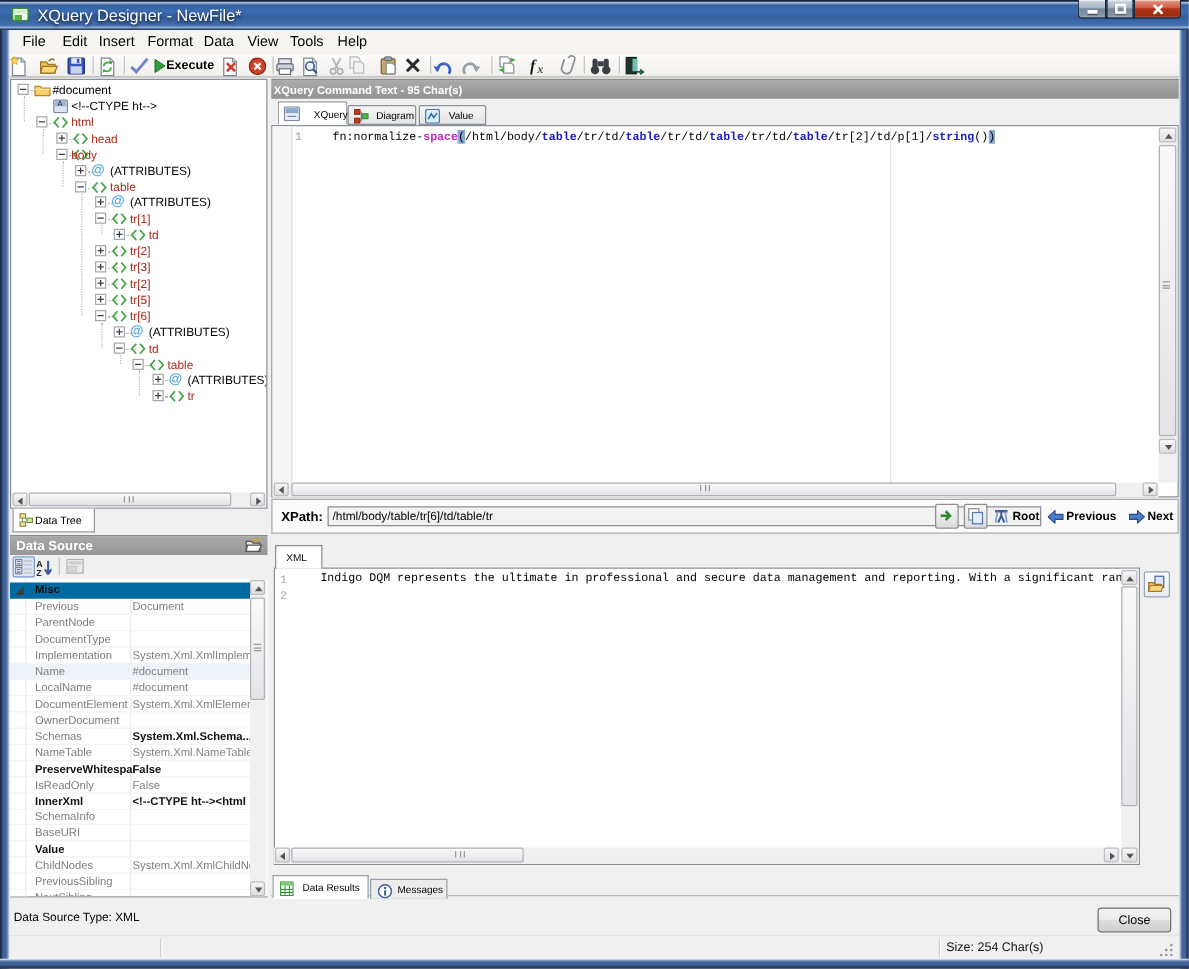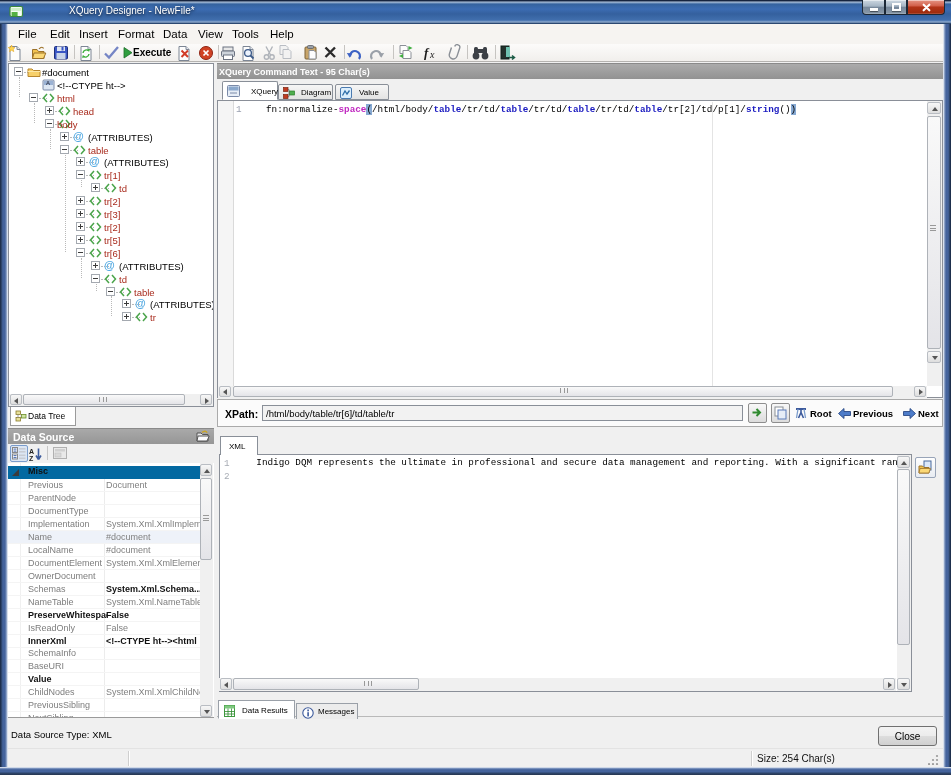--- a/index.html
+++ b/index.html
@@ -7,21 +7,21 @@
 #win { position:absolute; left:0; top:0; width:951px; height:775px; background:#f0f0f0; }
 .abs { position:absolute; }
 #titlebar { left:0; top:0; width:951px; height:24px;
   background:linear-gradient(#16243e 0%, #16243e 4%, #a9bdd7 8%, #8aa6c9 11%, #35639f 17%, #3c6cb2 38%, #34609e 58%, #416fae 84%, #92adcf 92%, #2b4a75 97%, #274269 100%); }
 #borderL { left:0; top:24px; width:8px; height:751px;
   background:linear-gradient(90deg,#16243e 0%,#2d4469 18%,#44639c 35%,#44639c 62%,#7b93bd 78%,#dfe6f0 95%,#f4f6fa 100%); }
 #borderR { left:943px; top:24px; width:8px; height:751px;
   background:linear-gradient(270deg,#16243e 0%,#2d4469 18%,#44639c 35%,#44639c 62%,#7b93bd 78%,#dfe6f0 95%,#f4f6fa 100%); }
 #borderB { left:0; top:767px; width:951px; height:8px;
   background:linear-gradient(0deg,#26354f 0%,#2d4469 22%,#44639c 40%,#44639c 66%,#7b93bd 82%,#dfe6f0 96%,#f4f6fa 100%); }
-#title { left:30px; top:5px; color:#fff; font-size:10px; text-shadow:0 1px 3px rgba(0,0,0,.8);margin-left:39px; }
+#title { left:30px; top:5px; color:#fff; font-size:13px; text-shadow:0 1px 3px rgba(0,0,0,.8); }
 .wbtn { position:absolute; top:0; height:15px; border:1px solid #1c2836; border-top:none;
   box-shadow:inset 0 1px 0 rgba(255,255,255,.5), inset 0 -1px 0 rgba(255,255,255,.15); }
 #btn-min { left:862px; width:23px; border-bottom-left-radius:4px;
   background:linear-gradient(#ccd7e1 0%,#a5b5c4 45%,#76879a 50%,#8a9aaa 100%); }
 #btn-max { left:885px; width:22px;
   background:linear-gradient(#ccd7e1 0%,#a5b5c4 45%,#76879a 50%,#8a9aaa 100%); }
 #btn-close { left:907px; width:38px; border-bottom-right-radius:4px;
   background:linear-gradient(#e59484 0%,#d2604a 42%,#b23418 50%,#9b2a0c 100%); }
 #menubar { left:8px; top:24px; width:935px; height:20px; background:#f6f4f1; color:#000; font-size:11.5px; }
 #menubar span { position:absolute; top:4px; }
@@ -48,21 +48,21 @@
 .pname { position:absolute; left:20px; top:1px; width:79px; color:#7d7d7d; overflow:hidden; }
 .pval { position:absolute; left:98px; top:1px; width:94px; color:#808080; overflow:hidden; }
 #qhead { left:217px; top:63px; width:726px; height:16px; background:linear-gradient(#ababab,#929292);
   color:#fff; font-weight:bold; font-size:11.5px; border-top:1px solid #8a8a8a; }
 #tabs-top { left:217px; top:79px; width:726px; height:21px; }
 .tab { position:absolute; font-size:8px; border:1px solid #898f98; background:linear-gradient(#f6f6f6,#e3e3e3); border-top-left-radius:2px; border-top-right-radius:2px; }
 .tabact { background:#fff; border-bottom:1px solid #fff; z-index:2; }
 #editor { left:217px; top:100px; width:726px; height:298px; background:#fff; border:1px solid #8a8f98; }
 .mono { font-family:"Liberation Mono", monospace; font-size:9.3px; line-height:11px; }
 #xpathbar { left:217px; top:399px; width:726px; height:28px; background:#fbfbfb; border:1px solid #aaaaaa; }
-#xinput { position:absolute; left:44px; top:5px; width:481px; height:16px; background:#f2f2f2; border:1px solid #898f98; font-size:9.5px; padding:2px 0 3px 3px; }
+#xinput { position:absolute; left:44px; top:5px; width:571px; height:16px; background:#f2f2f2; border:1px solid #898f98; font-size:9.5px; padding:2px 0 3px 3px; }
 .xbtn { position:absolute; top:3px; width:19px; height:20px; border:1px solid #8e8e8e; border-radius:2px; background:linear-gradient(#f8f8f8,#dcdcdc); }
 #xmltab { left:220px; top:436px; width:38px; height:19px; background:#fff; border:1px solid #898f98; border-bottom:none; font-size:8px; z-index:2; }
 #xmlarea { left:219px; top:454px; width:693px; height:238px; background:#fff; border:1px solid #8a8f98; }
 .btab { position:absolute; font-size:8px; white-space:nowrap; border:1px solid #9aa0a8; background:#ececec; }
 .btabact { background:#fff; border-bottom:1px solid #fff; z-index:2; }
 #bstrip { left:8px; top:719px; width:935px; height:29px; background:#f0f0f0; }
 #closebtn { position:absolute; left:870px; top:7px; width:59px; height:20px; border:1px solid #707070; border-radius:3px;
   background:linear-gradient(#f3f3f3 0%,#ececec 48%,#dddddd 52%,#d0d0d0 100%); font-size:10px; text-align:center; padding-top:4px; }
 #statusbar { left:8px; top:748px; width:935px; height:19px; background:#f0f0f0; border-top:1px solid #e3e3e3; font-size:10.5px; color:#111; }
 .ssep { position:absolute; top:2px; width:1px; height:15px; background:#cfcfcf; box-shadow:1px 0 0 #fff; }

